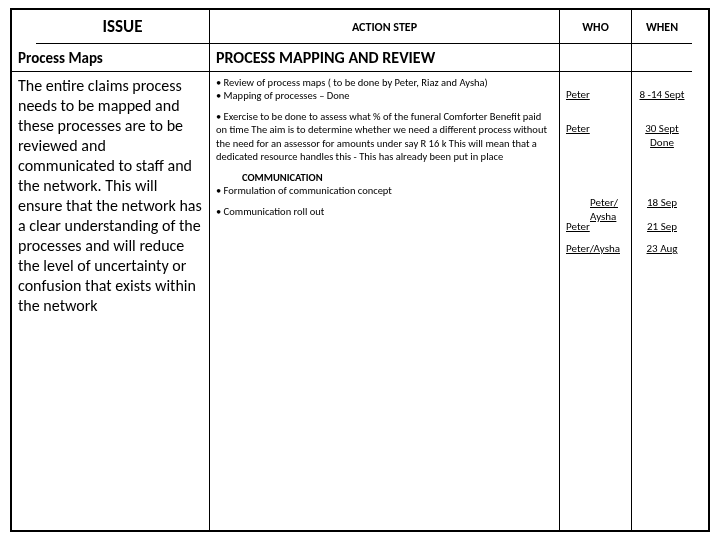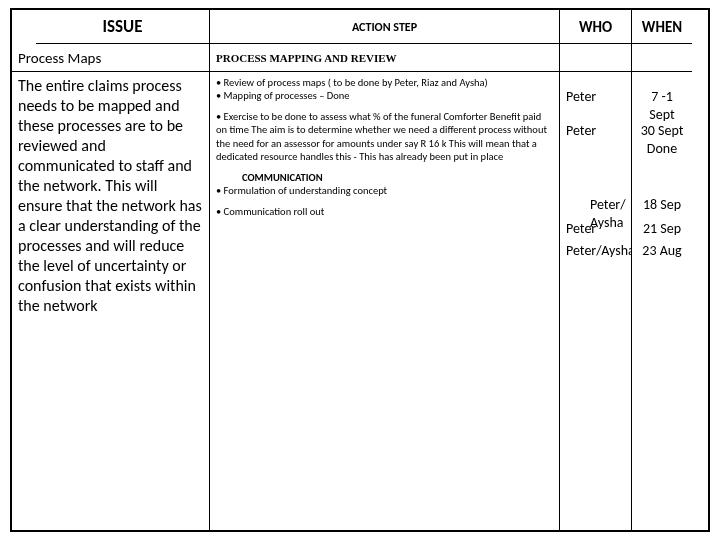--- a/index.html
+++ b/index.html
@@ -11,26 +11,26 @@
     border: 2px solid #000;
     display: grid;
     grid-template-columns: 198px 350px 72px 60px;
     grid-template-rows: 34px 28px 1fr;
   }
   .cell { border-right: 1px solid #000; border-bottom: 1px solid #000; padding: 4px 6px; overflow: hidden; }
   .cell:last-col { border-right: none; }
   .hdr { font-weight: 700; font-size: 12px; display: flex; align-items: center; justify-content: center; }
   .hdr.issue { justify-content: center; font-size: 17px; margin-left: 24px; }
   .hdr.action { justify-content: center; }
-  .hdr.who, .hdr.when { font-size: 15px; }
-  .subhead { font-weight: 400; font-size: 15px; display:flex; align-items:center; }
-  .subhead.action { font-size: 11px; font-weight: 700; align-items:center;font-family:Liberation Serif, serif; }
+  .hdr.who, .hdr.when { font-size: 12px; }
+  .subhead { font-weight: 700; font-size: 15px; display:flex; align-items:center; }
+  .subhead.action { font-size: 16px; font-weight: 700; align-items:center; }
   .issue-body { font-size: 16px; line-height: 1.25; }
   .action-body { font-size: 10.5px; line-height: 1.25; }
-  .who-body, .when-body { font-size: 14px; line-height: 1.25; }
+  .who-body, .when-body { font-size: 11px; line-height: 1.25; text-decoration: underline; }
   .who-body div, .when-body div { white-space: normal; }
   .col4 { border-right: none; }
   .row3 { border-bottom: none; }
   .center { text-align: center; }
   .block { margin-bottom: 8px; }
 </style>
 </head>
 <body>
 
 <div class="page">
@@ -53,39 +53,39 @@
     <div class="cell action-body row3">
       <div class="block">
         <div>• Review of process maps ( to be done by Peter, Riaz and Aysha)</div>
         <div>• Mapping of processes – Done</div>
       </div>
       <div class="block">
         <div>• Exercise to be done to assess what % of the funeral Comforter Benefit paid on time The aim is to determine whether we need a different process without the need for an assessor  for amounts under say R 16 k  This will mean that a dedicated resource handles this - This has already been put in place</div>
       </div>
       <div class="block">
         <div style="font-weight:700;margin-left:26px;">COMMUNICATION</div>
-        <div>• Formulation of understanding concept</div>
+        <div>• Formulation of communication concept</div>
       </div>
       <div class="block">
         <div>• Communication roll out</div>
       </div>
     </div>
 
     <div class="cell who-body row3">
       <div style="height:12px;"></div>
       <div style="height:34px;">Peter</div>
       <div style="height:74px;">Peter</div>
       <div style="height:24px;margin-left:24px;">Peter/ Aysha</div>
       <div style="height:22px;">Peter</div>
       <div>Peter/Aysha</div>
     </div>
 
     <div class="cell when-body row3 col4 center">
       <div style="height:12px;"></div>
-      <div style="height:34px;">7 -1 Sept</div>
+      <div style="height:34px;">8 -14 Sept</div>
       <div style="height:74px;">30 Sept Done</div>
       <div style="height:24px;">18 Sep</div>
       <div style="height:22px;">21 Sep</div>
       <div>23 Aug</div>
     </div>
 
   </div>
 </div>
 
 </body></html>

